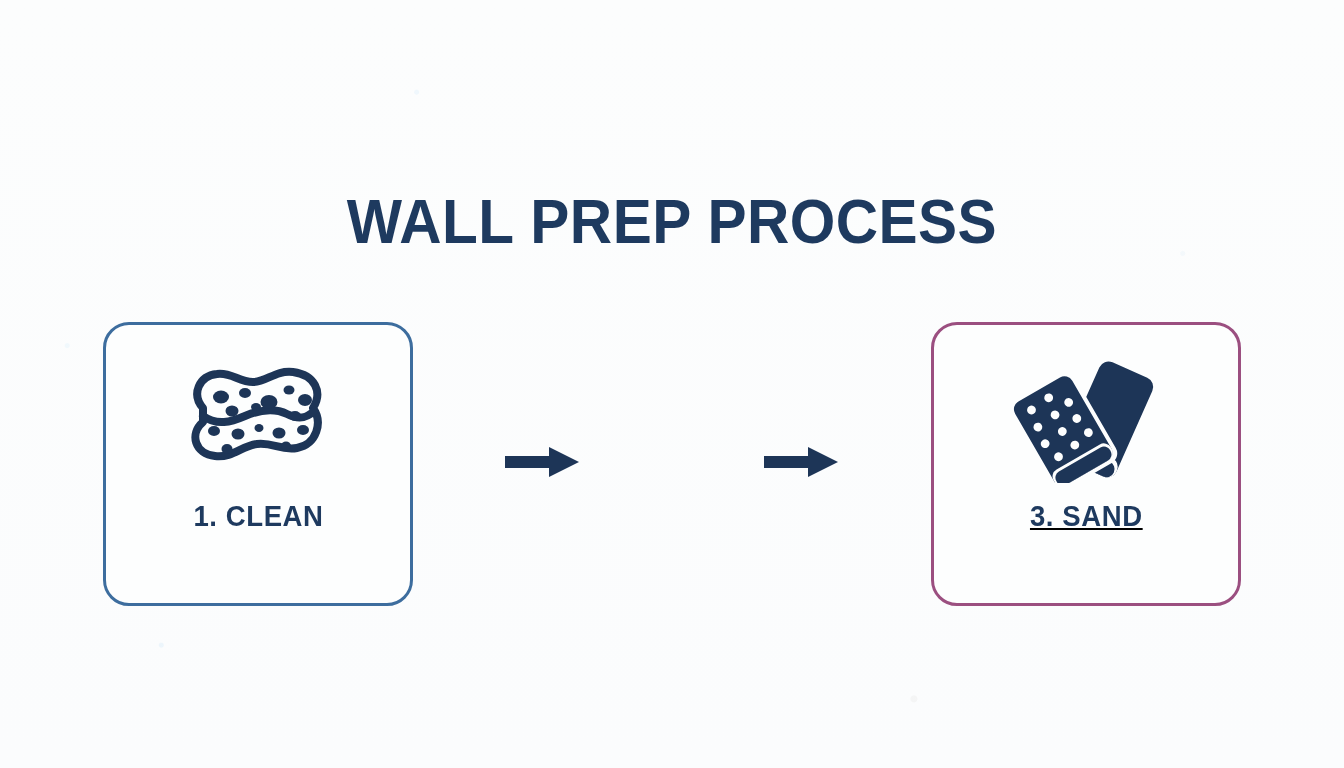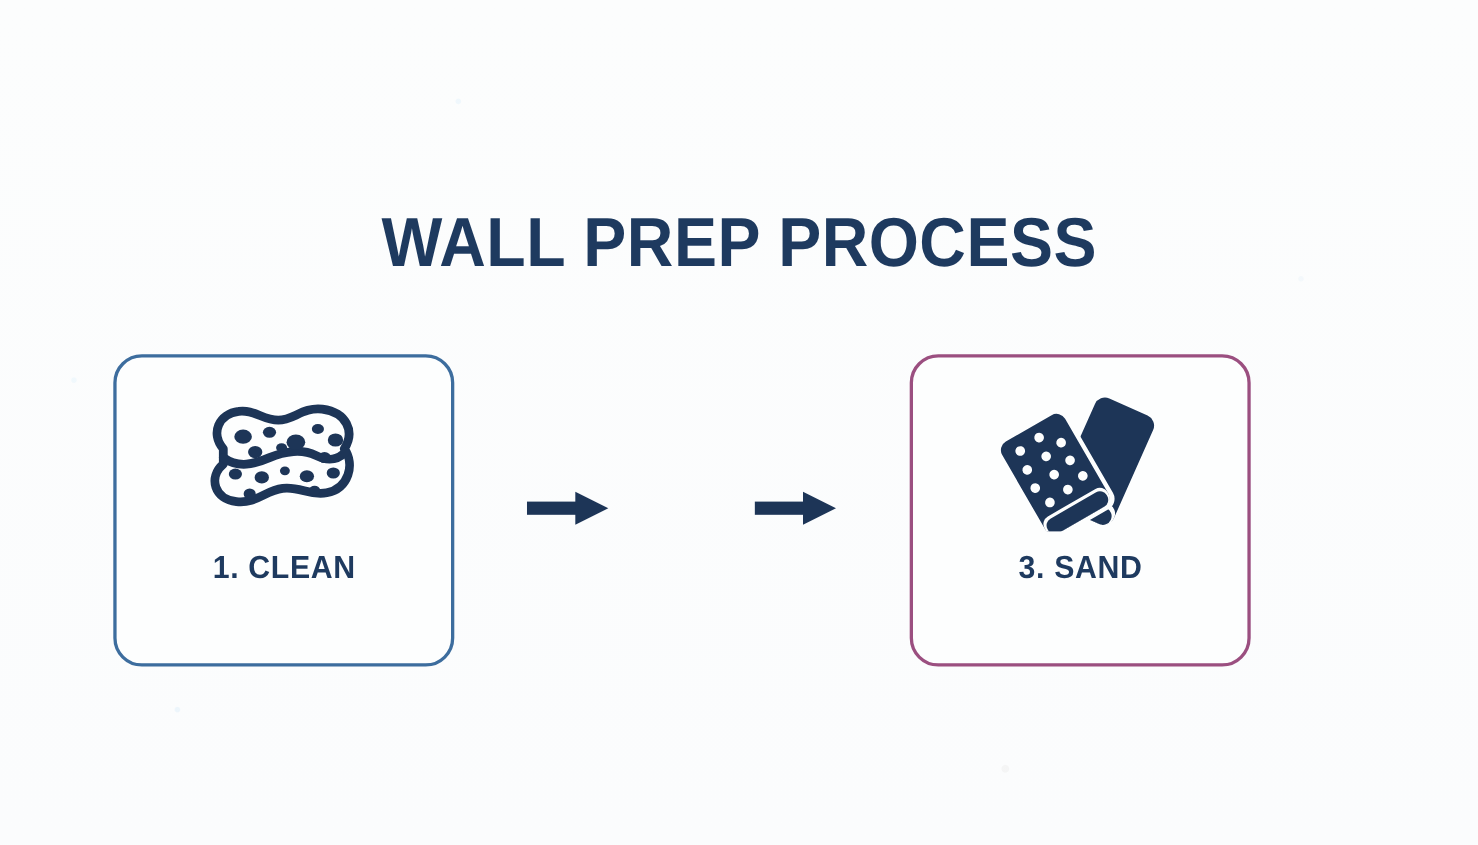--- a/index.html
+++ b/index.html
@@ -42,21 +42,21 @@
     color: #1e3a5f;
     transform: scaleX(0.93);
     transform-origin: center;
     white-space: nowrap;
   }
 
   .flow {
     position: absolute;
     top: 322px;
     left: 103px;
-    width: 1034px;
+    width: 1138px;
     height: 284px;
     display: flex;
     align-items: center;
   }
 
   .card {
     width: 310px;
     height: 284px;
     box-sizing: border-box;
     border: 3px solid #3d6d9e;
@@ -157,21 +157,21 @@
 
   <div class="connector">
     <span>
       <svg width="76" height="34" viewBox="0 0 76 34" aria-hidden="true">
         <rect x="0" y="11" width="48" height="12" fill="#1d3557"></rect>
         <path d="M44 2 L74 17 L44 32 Z" fill="#1d3557"></path>
       </svg>
     </span>
   </div>
 
-  <div class="card accent-purple" style="border-color: rgb(155, 79, 128);">
+  <div class="card accent-purple" style="border-color: rgb(155, 79, 128); text-decoration: underline;">
     <div class="card-icon">
       <svg width="158" height="126" viewBox="0 0 158 126" aria-hidden="true">
 
         <g transform="rotate(24 100 62)">
           <rect x="72" y="8" width="58" height="108" rx="10" fill="#1d3557"></rect>
           <rect x="72" y="96" width="58" height="20" rx="9" fill="#fdfefe"></rect>
           <rect x="74" y="100" width="54" height="16" rx="8" fill="#1d3557"></rect>
         </g>
 
         <g transform="rotate(-30 62 66)">

